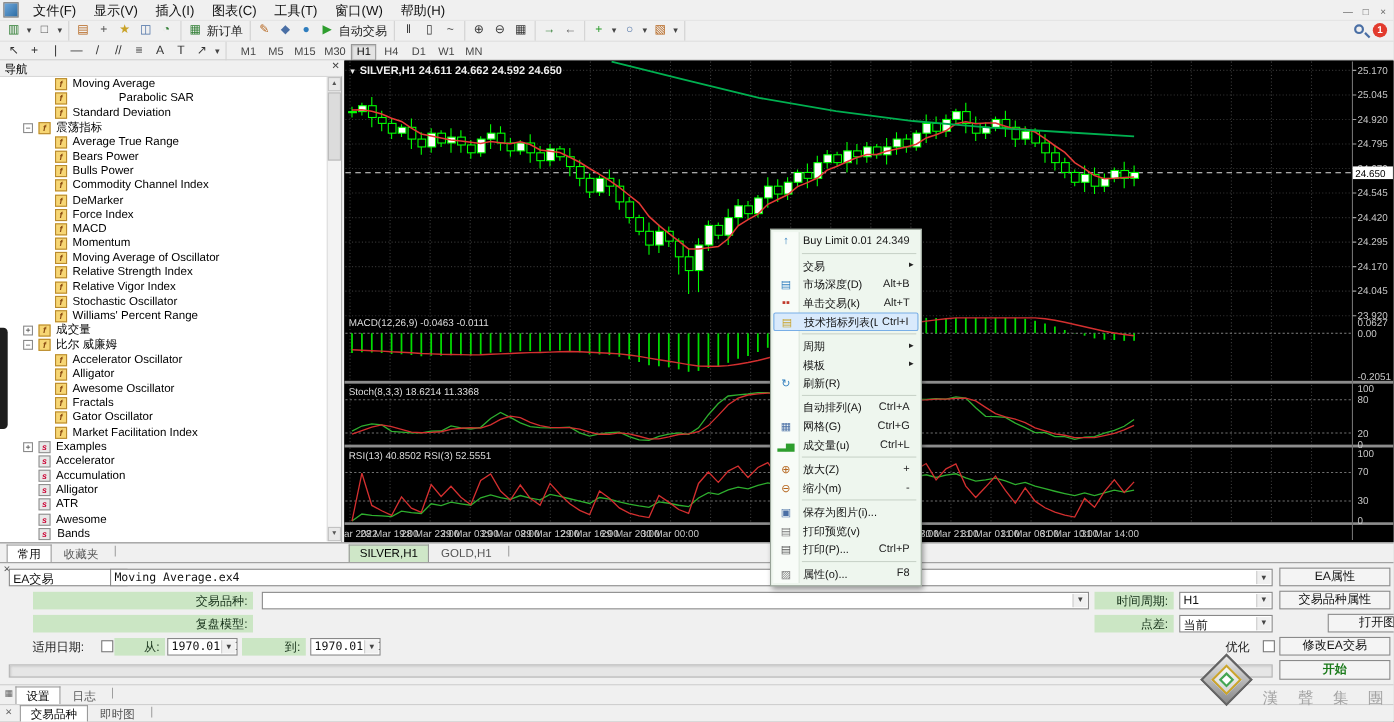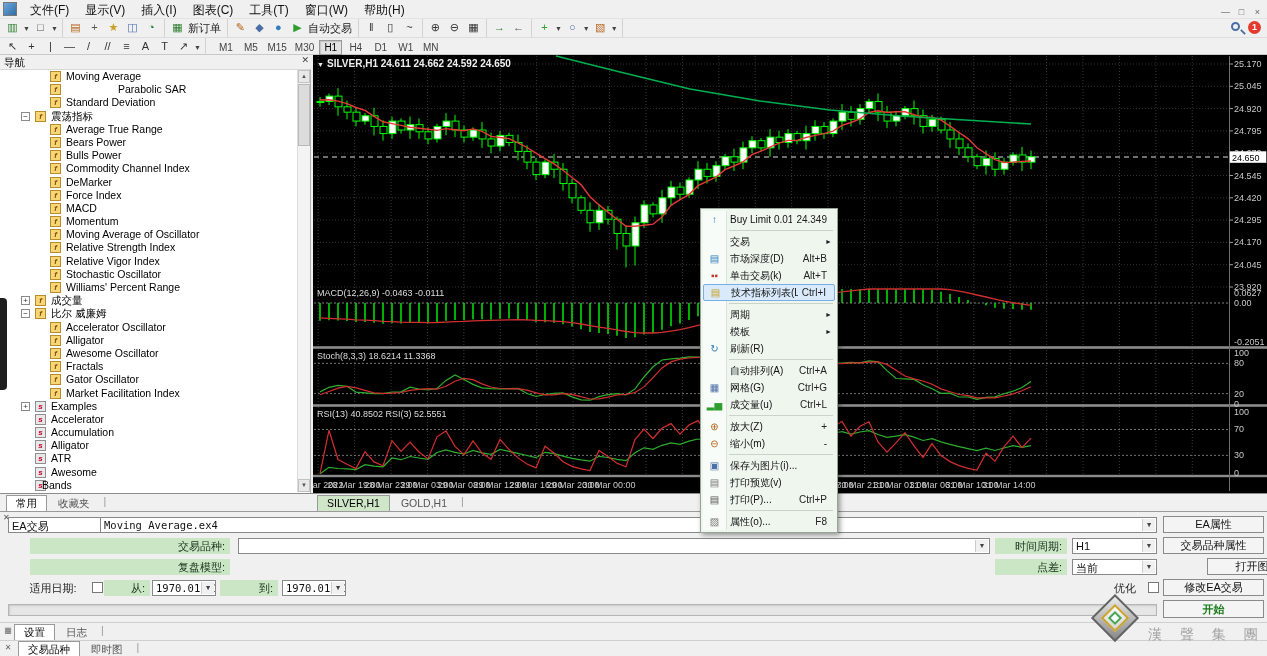--- a/index.html
+++ b/index.html
@@ -167,21 +167,21 @@
     <span id="nav-title">导航</span>
     <span id="nav-close">✕</span>
   </div>
   <div id="nav-tree">
       <div class="trow">
         <span class="tico" style="left: 50px;">f</span>
         <span class="tlabel" style="left: 66px;">Moving Average</span>
       </div>
       <div class="trow">
         <span class="tico" style="left: 50px;">f</span>
-        <span class="tlabel" style="left: 76px; padding-left: 42px;">Parabolic SAR</span>
+        <span class="tlabel" style="left: 66px; padding-left: 42px;">Parabolic SAR</span>
       </div>
       <div class="trow">
         <span class="tico" style="left: 50px;">f</span>
         <span class="tlabel" style="left: 66px;">Standard Deviation</span>
       </div>
       <div class="trow">
         <span class="exp" style="left: 21px;">−</span>
         <span class="tico" style="left: 35px;">f</span>
         <span class="tlabel" style="left: 51px;">震荡指标</span>
       </div>
@@ -291,21 +291,21 @@
       <div class="trow">
         <span class="tico scr" style="left: 35px;">s</span>
         <span class="tlabel" style="left: 51px;">ATR</span>
       </div>
       <div class="trow">
         <span class="tico scr" style="left: 35px;">s</span>
         <span class="tlabel" style="left: 51px;">Awesome</span>
       </div>
       <div class="trow">
         <span class="tico scr" style="left: 35px;">s</span>
-        <span class="tlabel" style="left: 42px;">Bands</span>
+        <span class="tlabel" style="left: 52px;">Bands</span>
       </div>
     </div>
   <div id="nav-sb">
     <span class="sbarr" style="top:0">▲</span>
     <span id="sb-thumb"></span>
     <span class="sbarr" style="bottom:0">▼</span>
   </div>
   <div id="lhandle"></div>
 
   <div id="chart-wrap"><svg xmlns="http://www.w3.org/2000/svg" width="954" height="438" viewBox="313 55 954 438">

